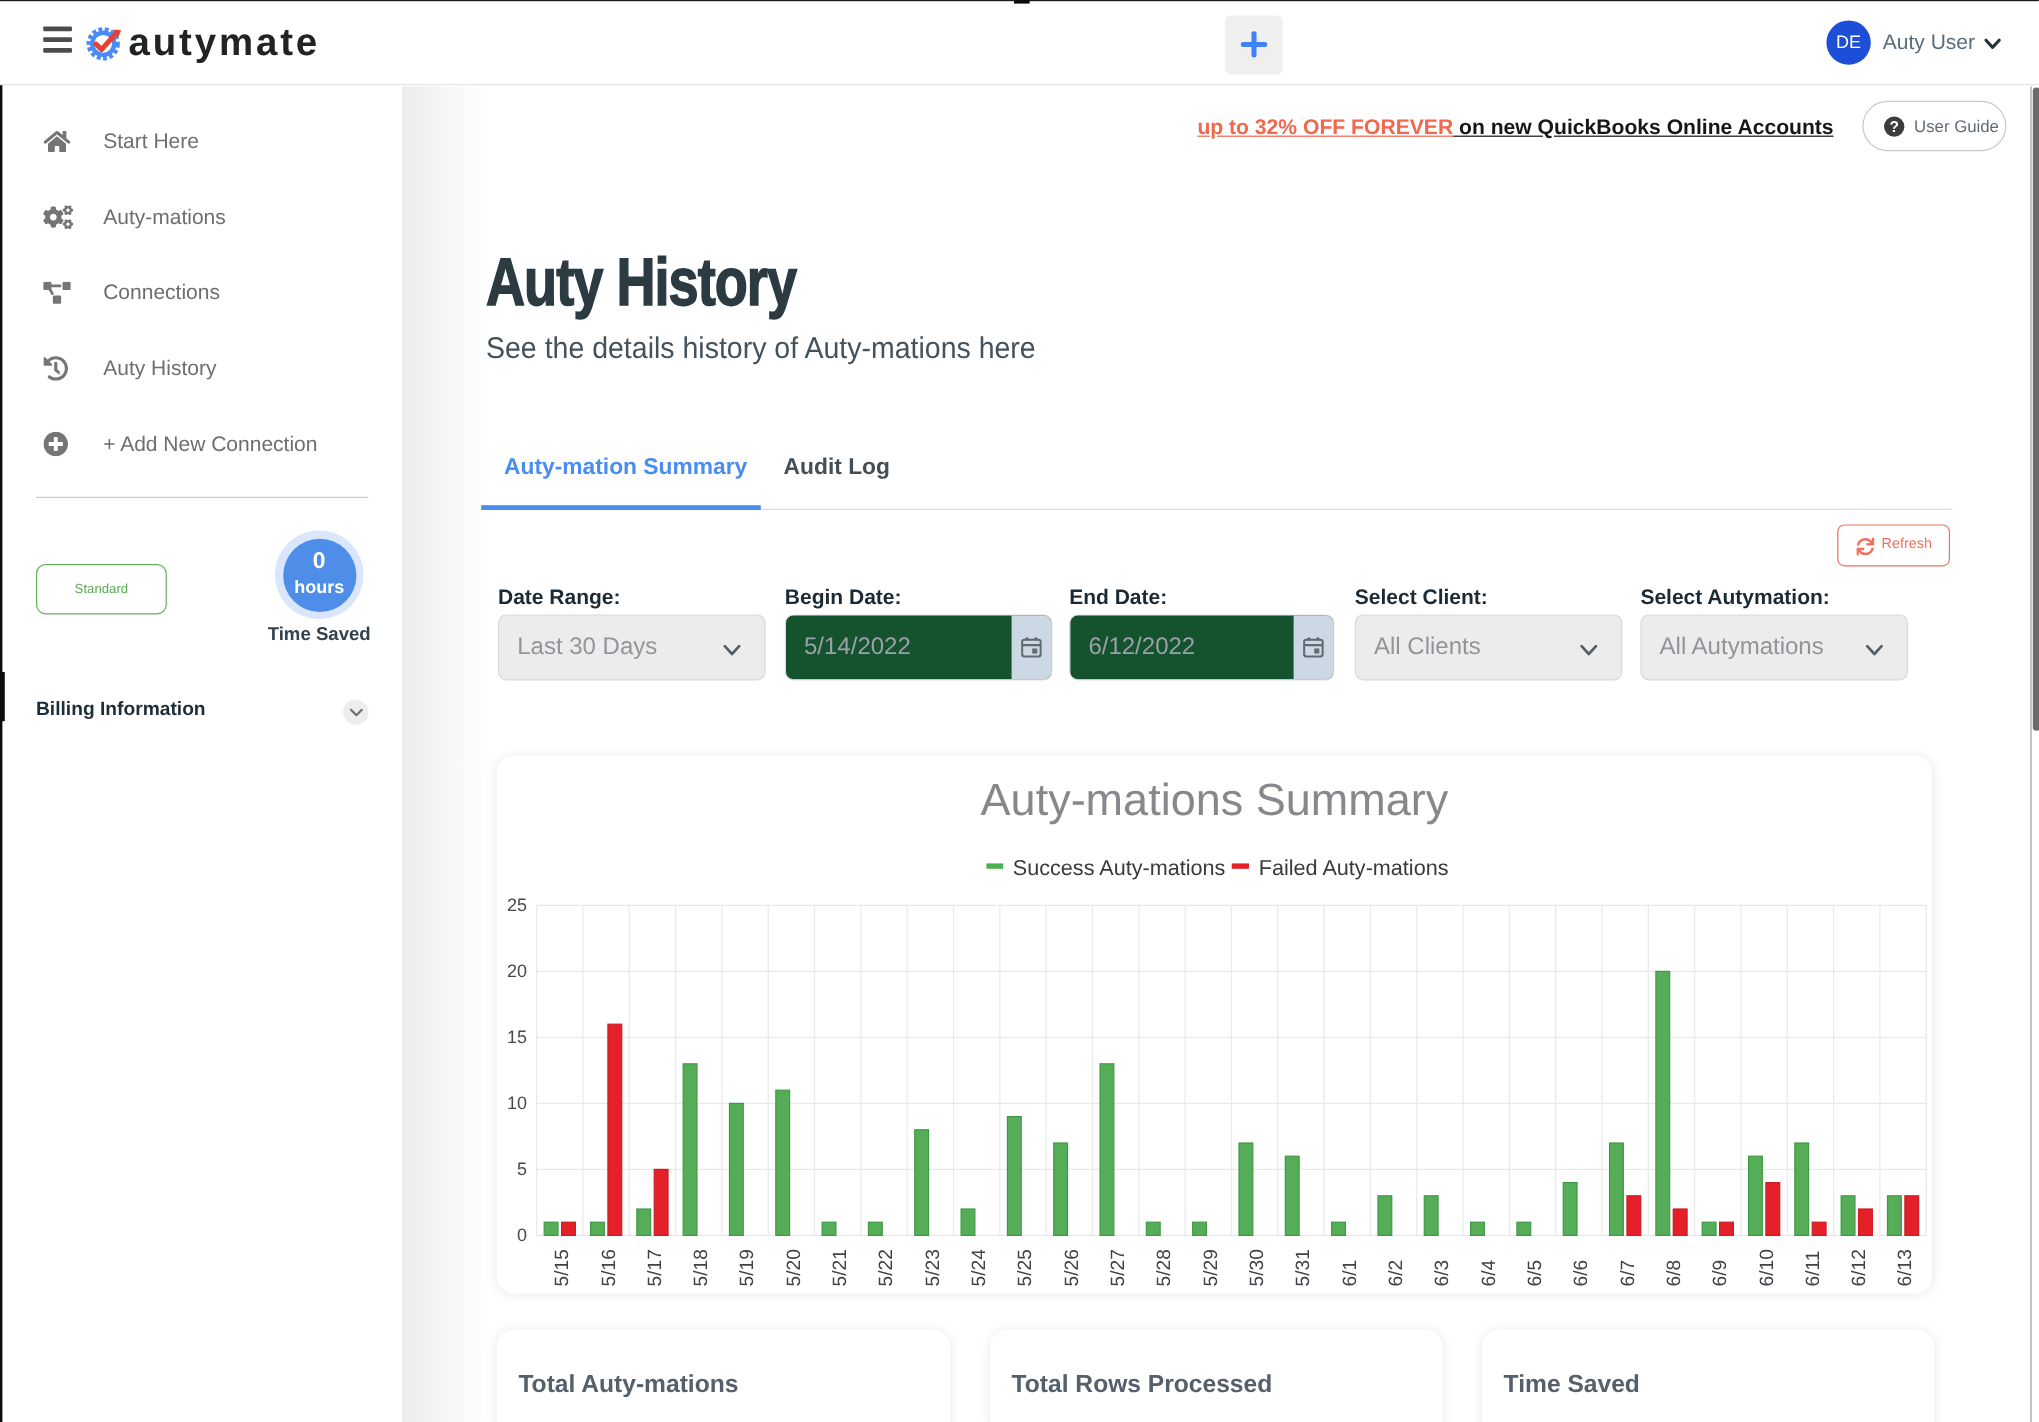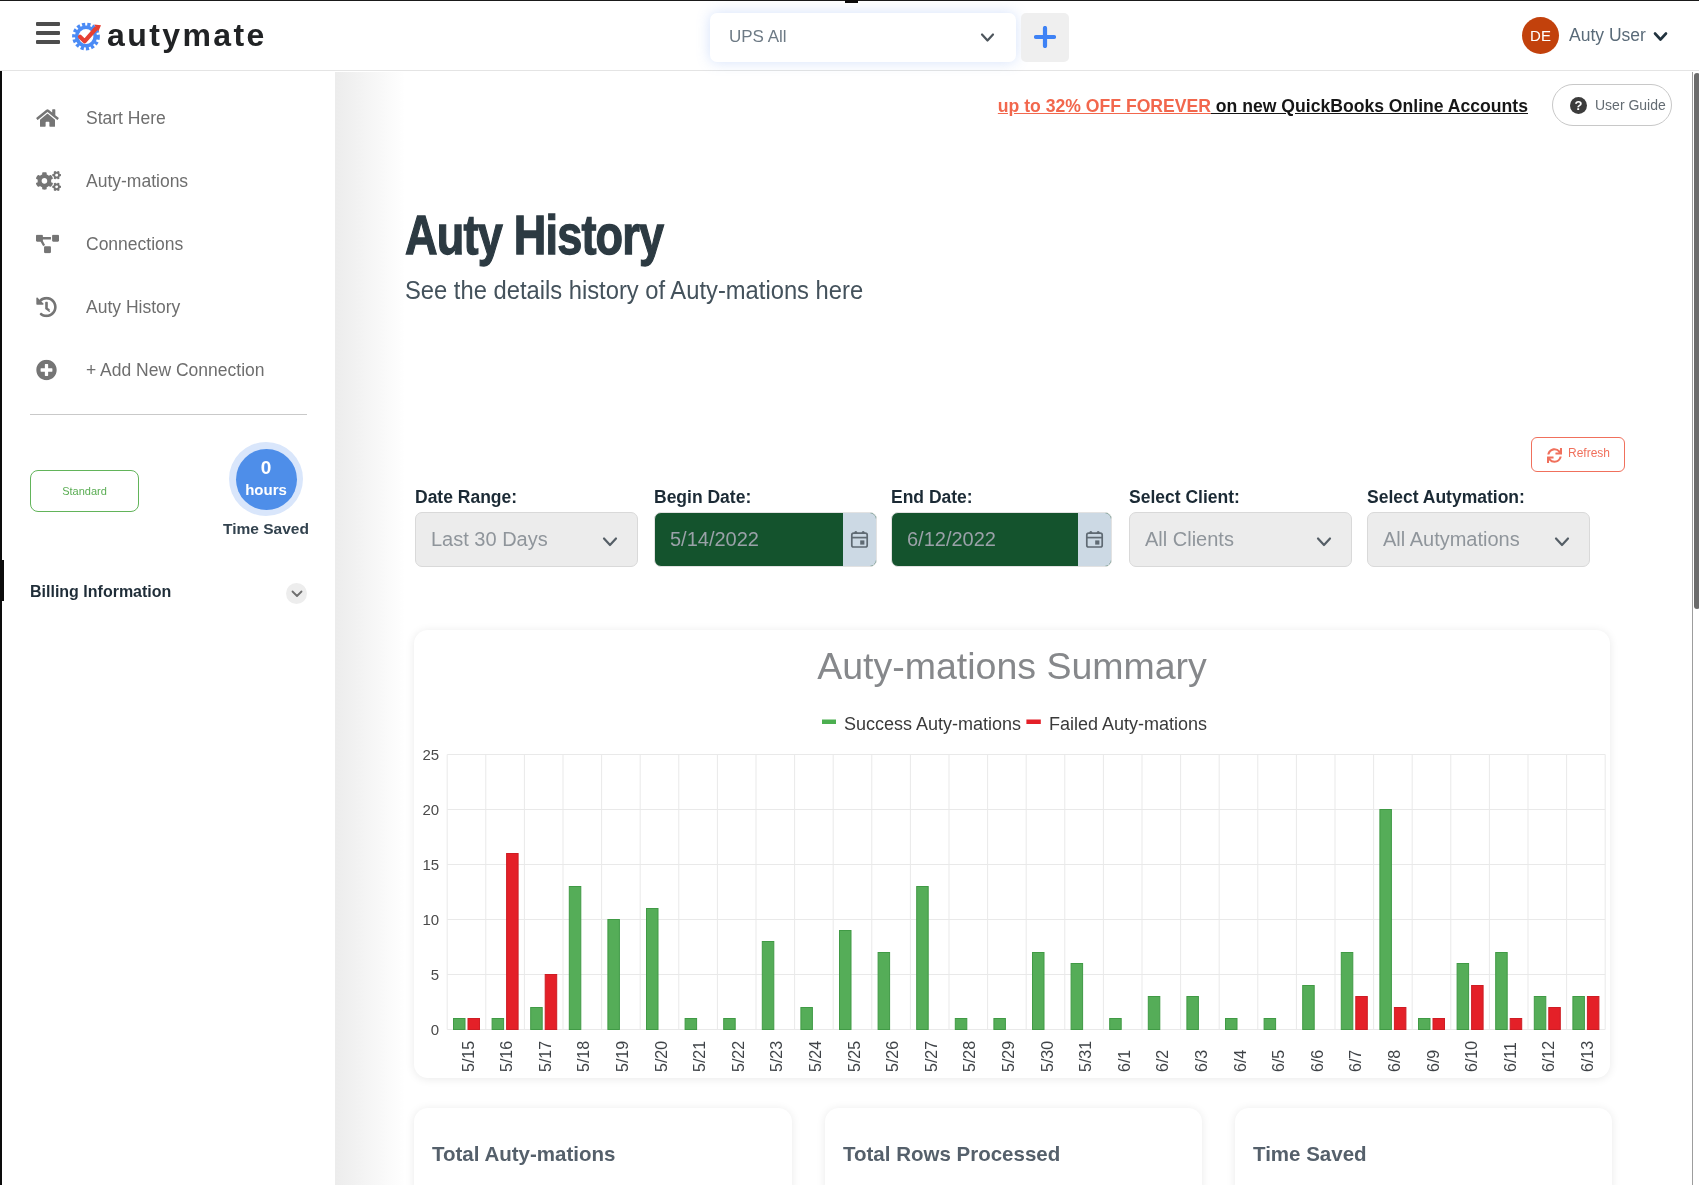--- a/index.html
+++ b/index.html
@@ -15,21 +15,21 @@
 .logo-text { position:absolute; left:107px; top:17px; font-size:32px; font-weight:800;
   letter-spacing:2.4px; color:#212325; }
 .co-select { position:absolute; left:710px; top:13px; width:306px; height:49px; background:#fff;
   border-radius:7px; box-shadow:0 0 14px rgba(100,149,237,.28); }
 .co-select .txt { position:absolute; left:19px; top:14px; font-size:17px; color:#6d7a85; }
 .co-select svg { position:absolute; right:20px; top:16px; }
 .plus-btn { position:absolute; left:1021px; top:13px; width:48px; height:49px; background:#efefef;
   border-radius:5px; }
 .plus-btn svg { position:absolute; left:13px; top:13px; }
 .avatar { position:absolute; left:1522px; top:17px; width:37px; height:37px; border-radius:50%;
-  background:#c2410c; color:#fff; font-size:15px; text-align:center; line-height:37px; }
+  background:#1d4ed8; color:#fff; font-size:15px; text-align:center; line-height:37px; }
 .user-name { position:absolute; left:1569px; top:25px; font-size:17.5px; color:#5a6b79; }
 .nav-chev { position:absolute; left:1653px; top:29px; }
 
 .page { position:absolute; left:0; top:72px; width:1699px; height:1113px; background:#fff; }
 .sidebar { position:absolute; left:0; top:0; width:335px; height:1113px; background:#fff; z-index:5; }
 .side-item { position:absolute; left:0; width:335px; height:24px; color:#6e6e6e; font-size:17.5px; }
 .side-item svg { position:absolute; left:36px; top:50%; transform:translateY(-50%); }
 .side-item .lbl { position:absolute; left:86px; top:50%; transform:translateY(-50%); white-space:nowrap; }
 .divider { position:absolute; left:30px; top:342px; width:277px; height:0; border-top:1px solid #c9c9c9; }
 .std-btn { position:absolute; left:30px; top:398px; width:109px; height:42px; border:1px solid #62b45a;
@@ -104,26 +104,20 @@
       <span></span>
     </div>
   <svg class="logo-ico" width="34" height="34" viewBox="0 0 34 34">
     <circle cx="16" cy="17.5" r="11.6" fill="none" stroke="#4b8bf5" stroke-width="4.6" stroke-dasharray="3.05 2.0"></circle>
     <circle cx="16" cy="17.5" r="11" fill="#4b8bf5"></circle>
     <circle cx="16" cy="17.5" r="7.4" fill="#fff"></circle>
     <path d="M10 17.8 L14.6 22.3 L25.5 10" fill="none" stroke="#e64034" stroke-width="4.2" stroke-linecap="round" stroke-linejoin="round"></path>
     <path d="M24.2 5.6 L31 6.2 L28.3 12.6 Z" fill="#e64034"></path>
   </svg>
   <div class="logo-text">autymate</div>
-  <div class="co-select">
-    <div class="txt">UPS All</div>
-    <svg width="17" height="17" viewBox="0 0 17 17">
-        <path d="M3 5.5 L8.5 11.5 L14 5.5" fill="none" stroke="#4d555c" stroke-width="2.2" stroke-linecap="round" stroke-linejoin="round"></path>
-      </svg>
-  </div>
   <div class="plus-btn">
     <svg width="22" height="22" viewBox="0 0 22 22">
         <path d="M11 2 V20 M2 11 H20" stroke="#3e82f5" stroke-width="4.2" stroke-linecap="round"></path>
       </svg>
   </div>
   <div class="avatar">DE</div>
   <div class="user-name">Auty User</div>
   <svg class="nav-chev" width="15" height="15" viewBox="0 0 15 15">
       <path d="M2 4.5 L7.5 10.5 L13 4.5" fill="none" stroke="#22333f" stroke-width="2.6" stroke-linecap="round" stroke-linejoin="round"></path>
     </svg>
@@ -131,20 +125,25 @@
 <div class="page">
   <div class="main">
     <div class="main-shade"></div>
     <div class="promo"><span class="red">up to 32% OFF FOREVER</span><span class="blk"> on new QuickBooks Online Accounts</span></div>
     <div class="uguide">
         <div class="q">?</div>
         <div class="t">User Guide</div>
       </div>
     <h1 class="title">Auty History</h1>
     <div class="subtitle">See the details history of Auty-mations here</div>
+    <div class="tabs">
+      <div class="tab-a">Auty-mation Summary</div>
+      <div class="tab-b">Audit Log</div>
+      <div class="tab-line"></div>
+    </div>
     <div class="refresh">
       <svg width="15" height="15" viewBox="0 0 512 512">
           <path fill="#f0705c" d="M440.65 12.57l4 82.77A247.16 247.16 0 0 0 255.83 8C134.73 8 33.91 94.92 12.29 209.82A12 12 0 0 0 24.09 224h49.05a12 12 0 0 0 11.67-9.26 175.91 175.91 0 0 1 317-56.94l-101.46-4.86a12 12 0 0 0-12.57 12v47.41a12 12 0 0 0 12 12H500a12 12 0 0 0 12-12V12a12 12 0 0 0-12-12h-47.37a12 12 0 0 0-11.98 12.57zM255.83 432a175.61 175.61 0 0 1-146-77.8l101.8 4.87a12 12 0 0 0 12.57-12v-47.4a12 12 0 0 0-12-12H12a12 12 0 0 0-12 12V500a12 12 0 0 0 12 12h47.35a12 12 0 0 0 12-12.6l-4.15-82.57A247.17 247.17 0 0 0 255.83 504c121.11 0 221.93-86.92 243.55-201.82a12 12 0 0 0-11.8-14.18h-49.05a12 12 0 0 0-11.67 9.26A175.86 175.86 0 0 1 255.83 432z"></path>
         </svg>
       <div class="t">Refresh</div>
     </div>
     <div class="filters">
       <div class="f-col" style="left:80px;">
         <div class="lab">Date Range:</div>
         <div class="f-box f-sel" style="left:0;width:223px;">

